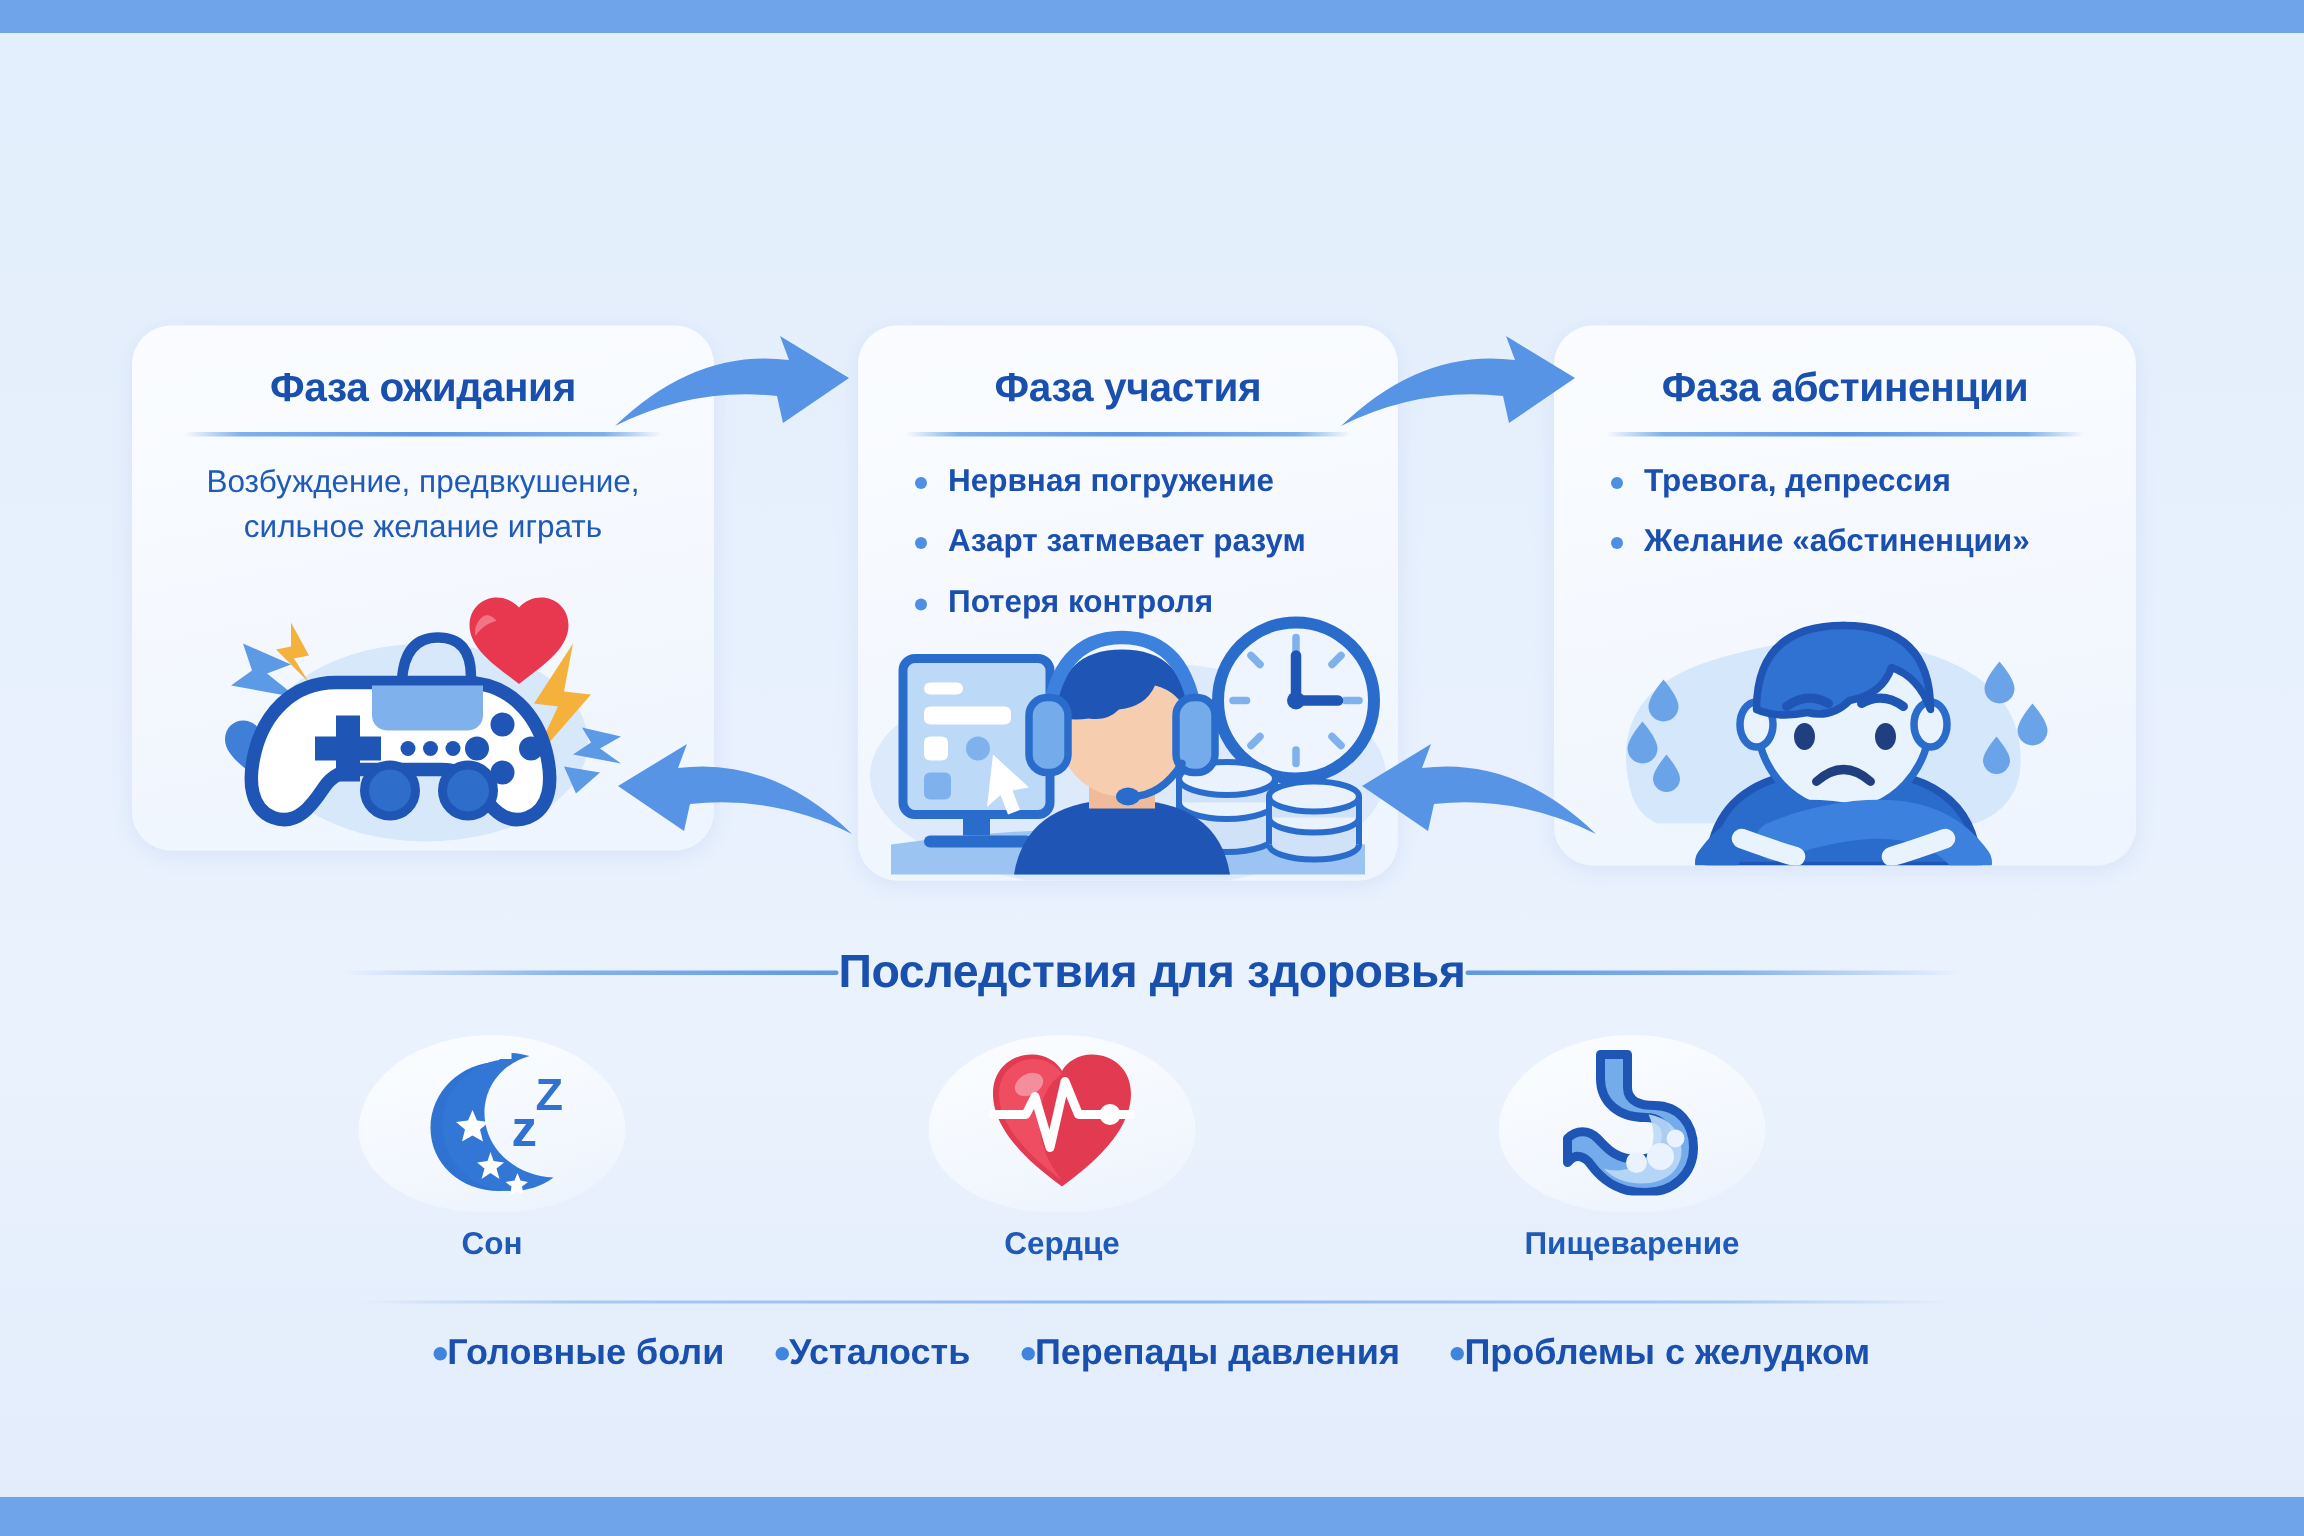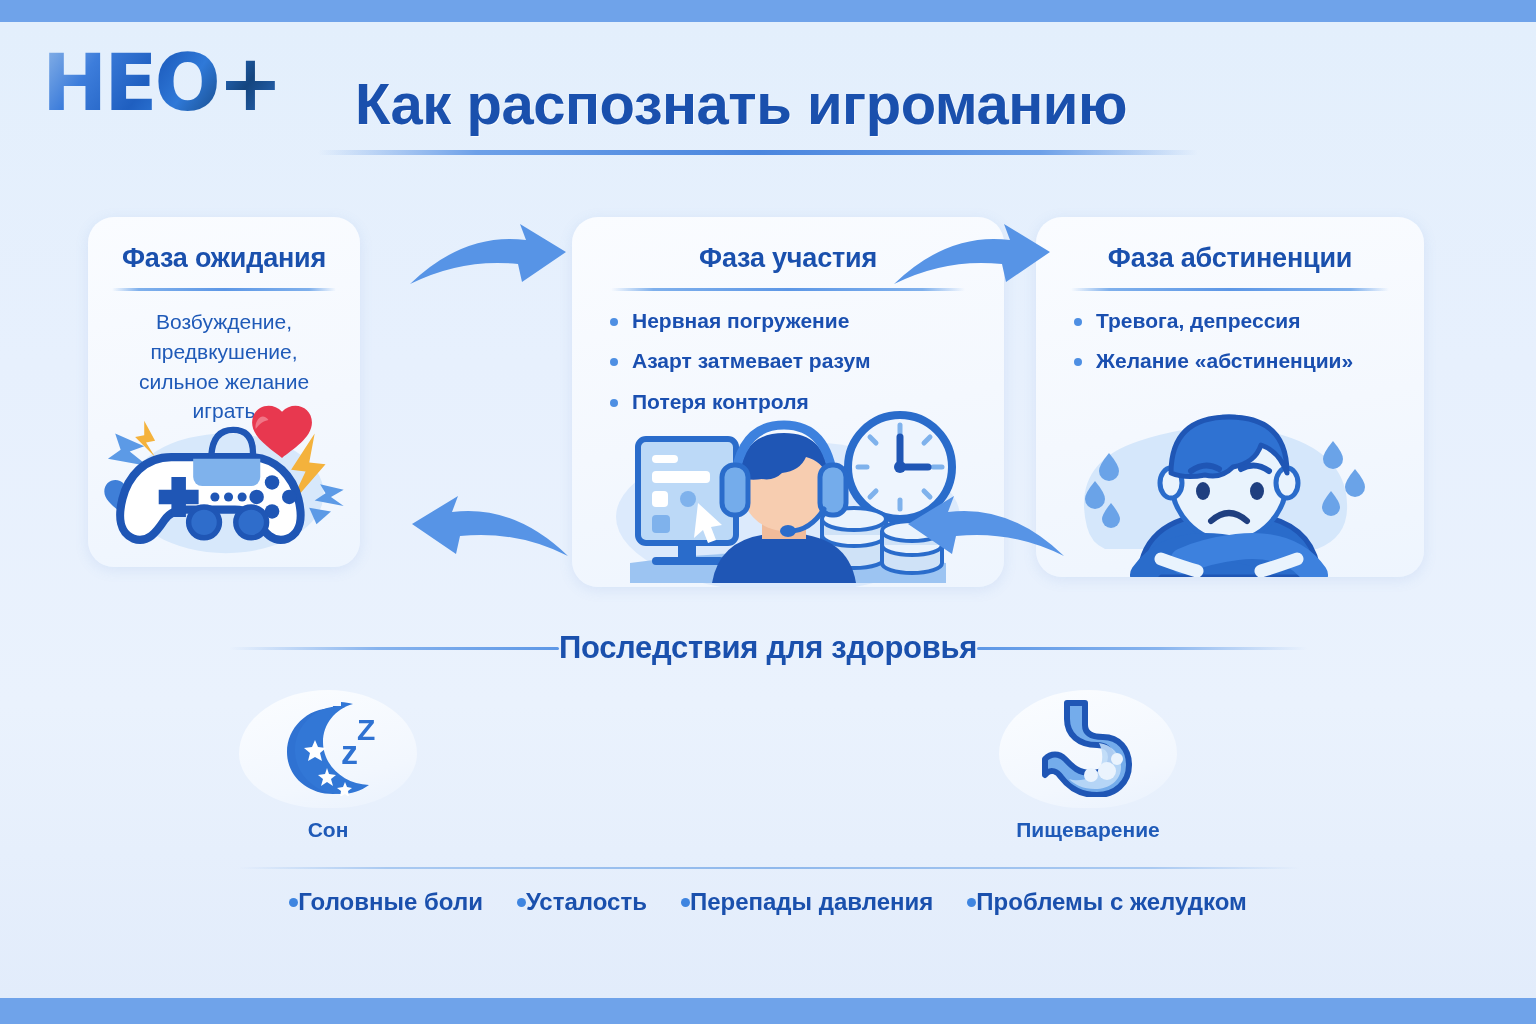--- a/index.html
+++ b/index.html
@@ -69,22 +69,22 @@
   }
 
   
   .card {
     position: absolute;
     border-radius: 26px;
     background: linear-gradient(170deg, #fafcff 0%, #f4f8fe 55%, #eef5fe 100%);
     box-shadow: 0 3px 14px rgba(90,140,210,.13);
     overflow: hidden;
   }
-  #card-0 { left: 88px;  top: 195px; width: 272px; height: 350px; }
-  #card-1 { left: 572px; top: 195px; width: 432px; height: 370px; }
+  #card-0 { left: 88px;  top: 195px; width: 388px; height: 350px; }
+  #card-1 { left: 572px; top: 195px; width: 360px; height: 370px; }
   #card-2 { left: 1036px;top: 195px; width: 388px; height: 360px; }
 
   .card-title {
     text-align: center;
     font-size: 27px;
     font-weight: 800;
     color: #1a50ad;
     margin-top: 26px;
     letter-spacing: -0.2px;
   }
@@ -228,25 +228,20 @@
     border-radius: 50%;
     background: #3f85e0;
     flex: none;
   }
 </style>
 </head>
 <body>
 
 <div id="poster">
 
-  <div id="header">
-    <div id="logo">НЕО+</div>
-    <div id="title">Как распознать игроманию</div>
-    <div id="title-underline"></div>
-  </div>
 
   <div class="card" id="card-0">
     <div class="card-title">Фаза ожидания</div>
     <div class="card-rule"></div>
     <div class="card-body">
       <div class="para">Возбуждение, предвкушение, сильное желание играть</div>
     </div>
     <div class="illus">
       <svg width="300" height="180" viewBox="0 0 300 180" aria-hidden="true">
         <ellipse cx="152" cy="108" rx="108" ry="66" fill="#d7e8fb"></ellipse>
@@ -458,20 +453,34 @@
               <path d="M70 84 l2 5 5 1 -4 3 1 6 -4 -3 -5 3 1 -6 -4 -3 6 -1z"></path>
             </g>
             <text x="66" y="66" font-family="Liberation Sans, sans-serif" font-size="34" font-weight="800" fill="#2f72d2">z</text>
             <text x="82" y="42" font-family="Liberation Sans, sans-serif" font-size="30" font-weight="800" fill="#2f72d2">Z</text>
           </svg>
         </span>
       </div>
       <div class="health-label">Сон</div>
     </div>
 
+    <div class="health-item">
+      <div class="health-blob">
+        <span>
+          <svg width="104" height="96" viewBox="0 0 104 96" aria-hidden="true">
+            <path d="M52 92 C16 66 6 46 6 30 6 14 18 4 32 4 c9 0 17 5 20 11 3-6 11-11 20-11 14 0 26 10 26 26 0 16-10 36-46 62z" fill="#e23a51"></path>
+            <path d="M52 88 C20 64 10 46 10 30 10 16 21 7 33 7 c8 0 15 4 19 10 -18 12 -22 44 0 71z" fill="#ef4d62"></path>
+            <ellipse cx="30" cy="24" rx="10" ry="7" transform="rotate(-28 30 24)" fill="#f69aa7" opacity=".85"></ellipse>
+            <path d="M6 44 h22 l6 -12 10 34 10 -44 9 22 h35" fill="none" stroke="#ffffff" stroke-width="6" stroke-linejoin="round" stroke-linecap="round"></path>
+            <circle cx="84" cy="44" r="7" fill="#ffffff"></circle>
+          </svg>
+        </span>
+      </div>
+      <div class="health-label">Сердце</div>
+    </div>
 
     <div class="health-item">
       <div class="health-blob">
         <span>
           <svg width="98" height="100" viewBox="0 0 98 100" aria-hidden="true">
             <path d="M46 6 v22 c0 10 10 12 18 12 16 0 26 12 26 28 0 18-14 30-32 30 -20 0-30-10-36-18 -4-6-10-8-14-4 l-2 2 v-16 c6-6 14-6 20 0 6 6 12 14 26 14 12 0 20-7 20-16 0-8-6-12-14-12 -18 0-30-10-30-26 V6z" fill="#74aceb" stroke="#1f56b5" stroke-width="6" stroke-linejoin="round"></path>
             <path d="M60 46 c14 2 22 12 22 24 0 14-12 22-26 22 -12 0-20-4-26-10 6 2 14 2 22 -2 12-6 14-22 8-34z" fill="#bcd9f7" opacity=".9"></path>
             <circle cx="68" cy="74" r="9" fill="#eaf3fd"></circle>
             <circle cx="52" cy="78" r="7" fill="#eaf3fd"></circle>
             <circle cx="78" cy="62" r="6" fill="#eaf3fd"></circle>

